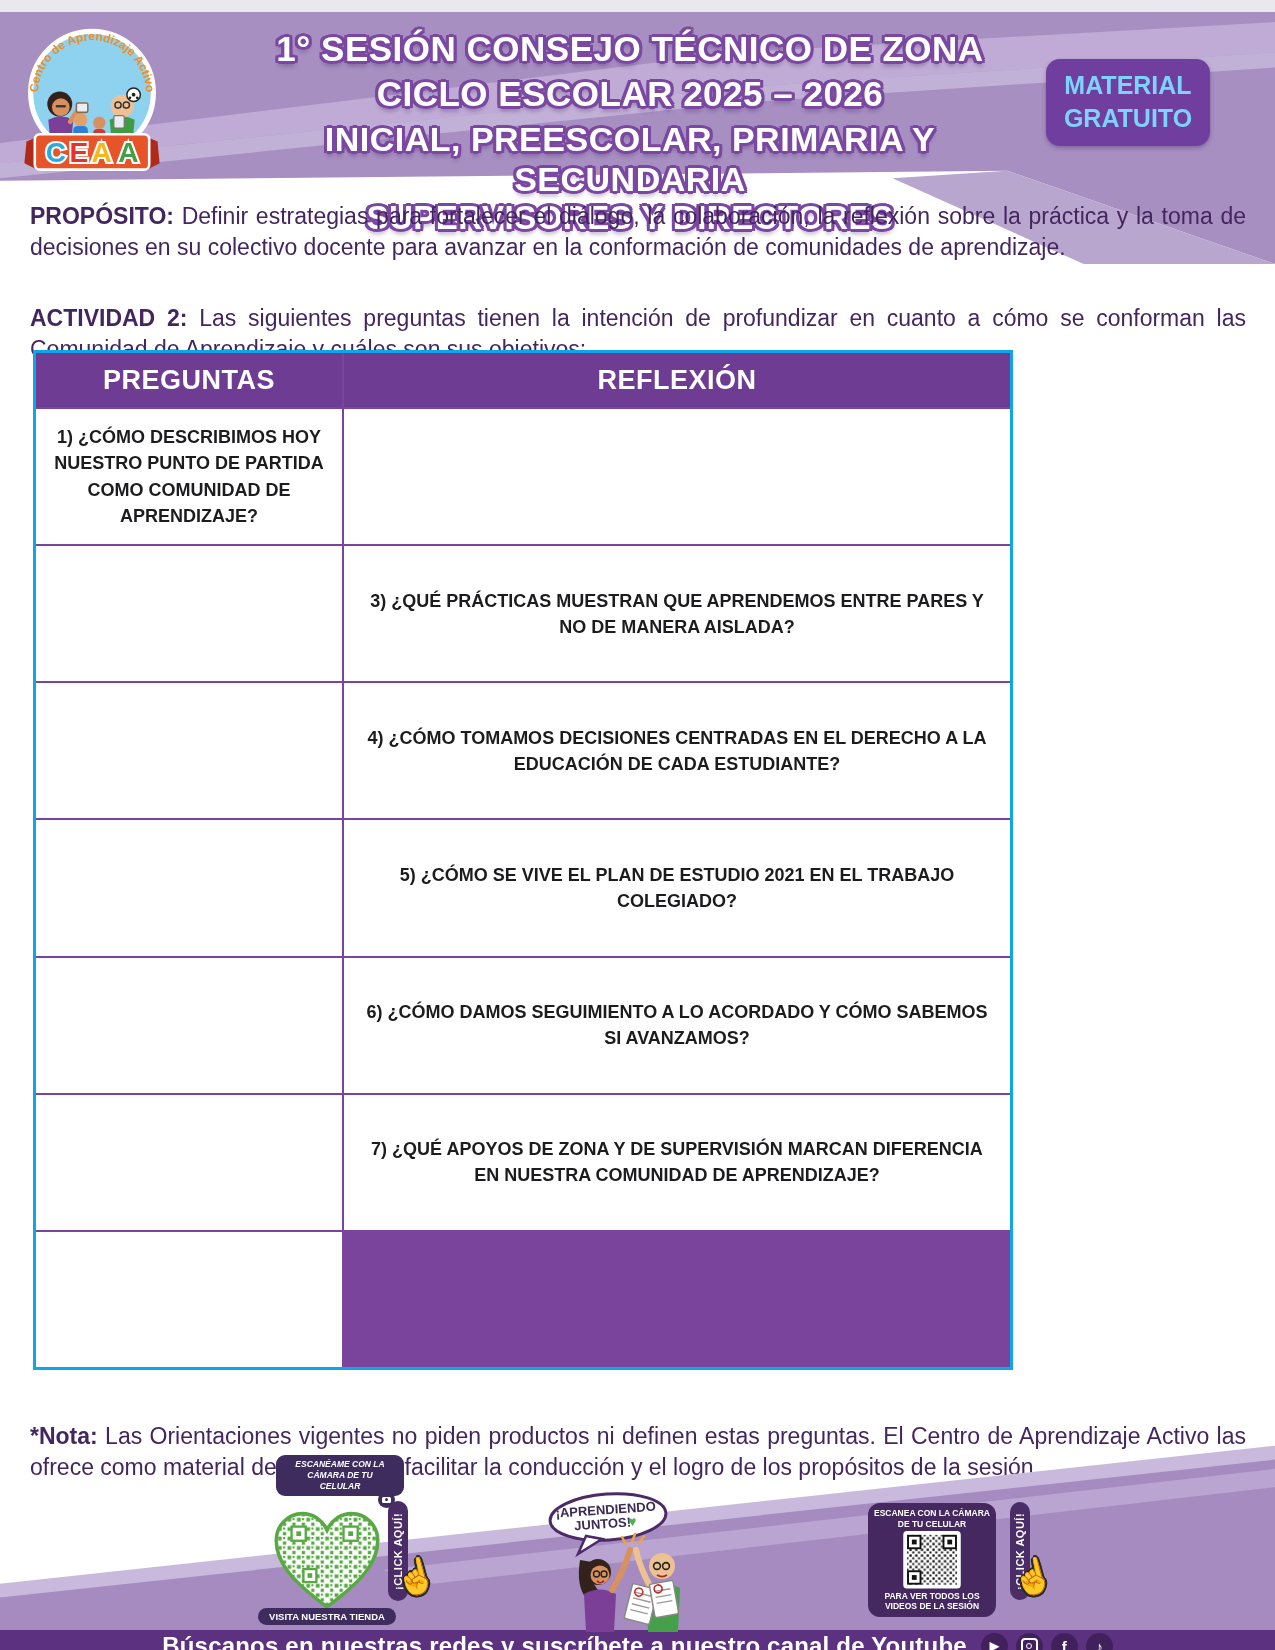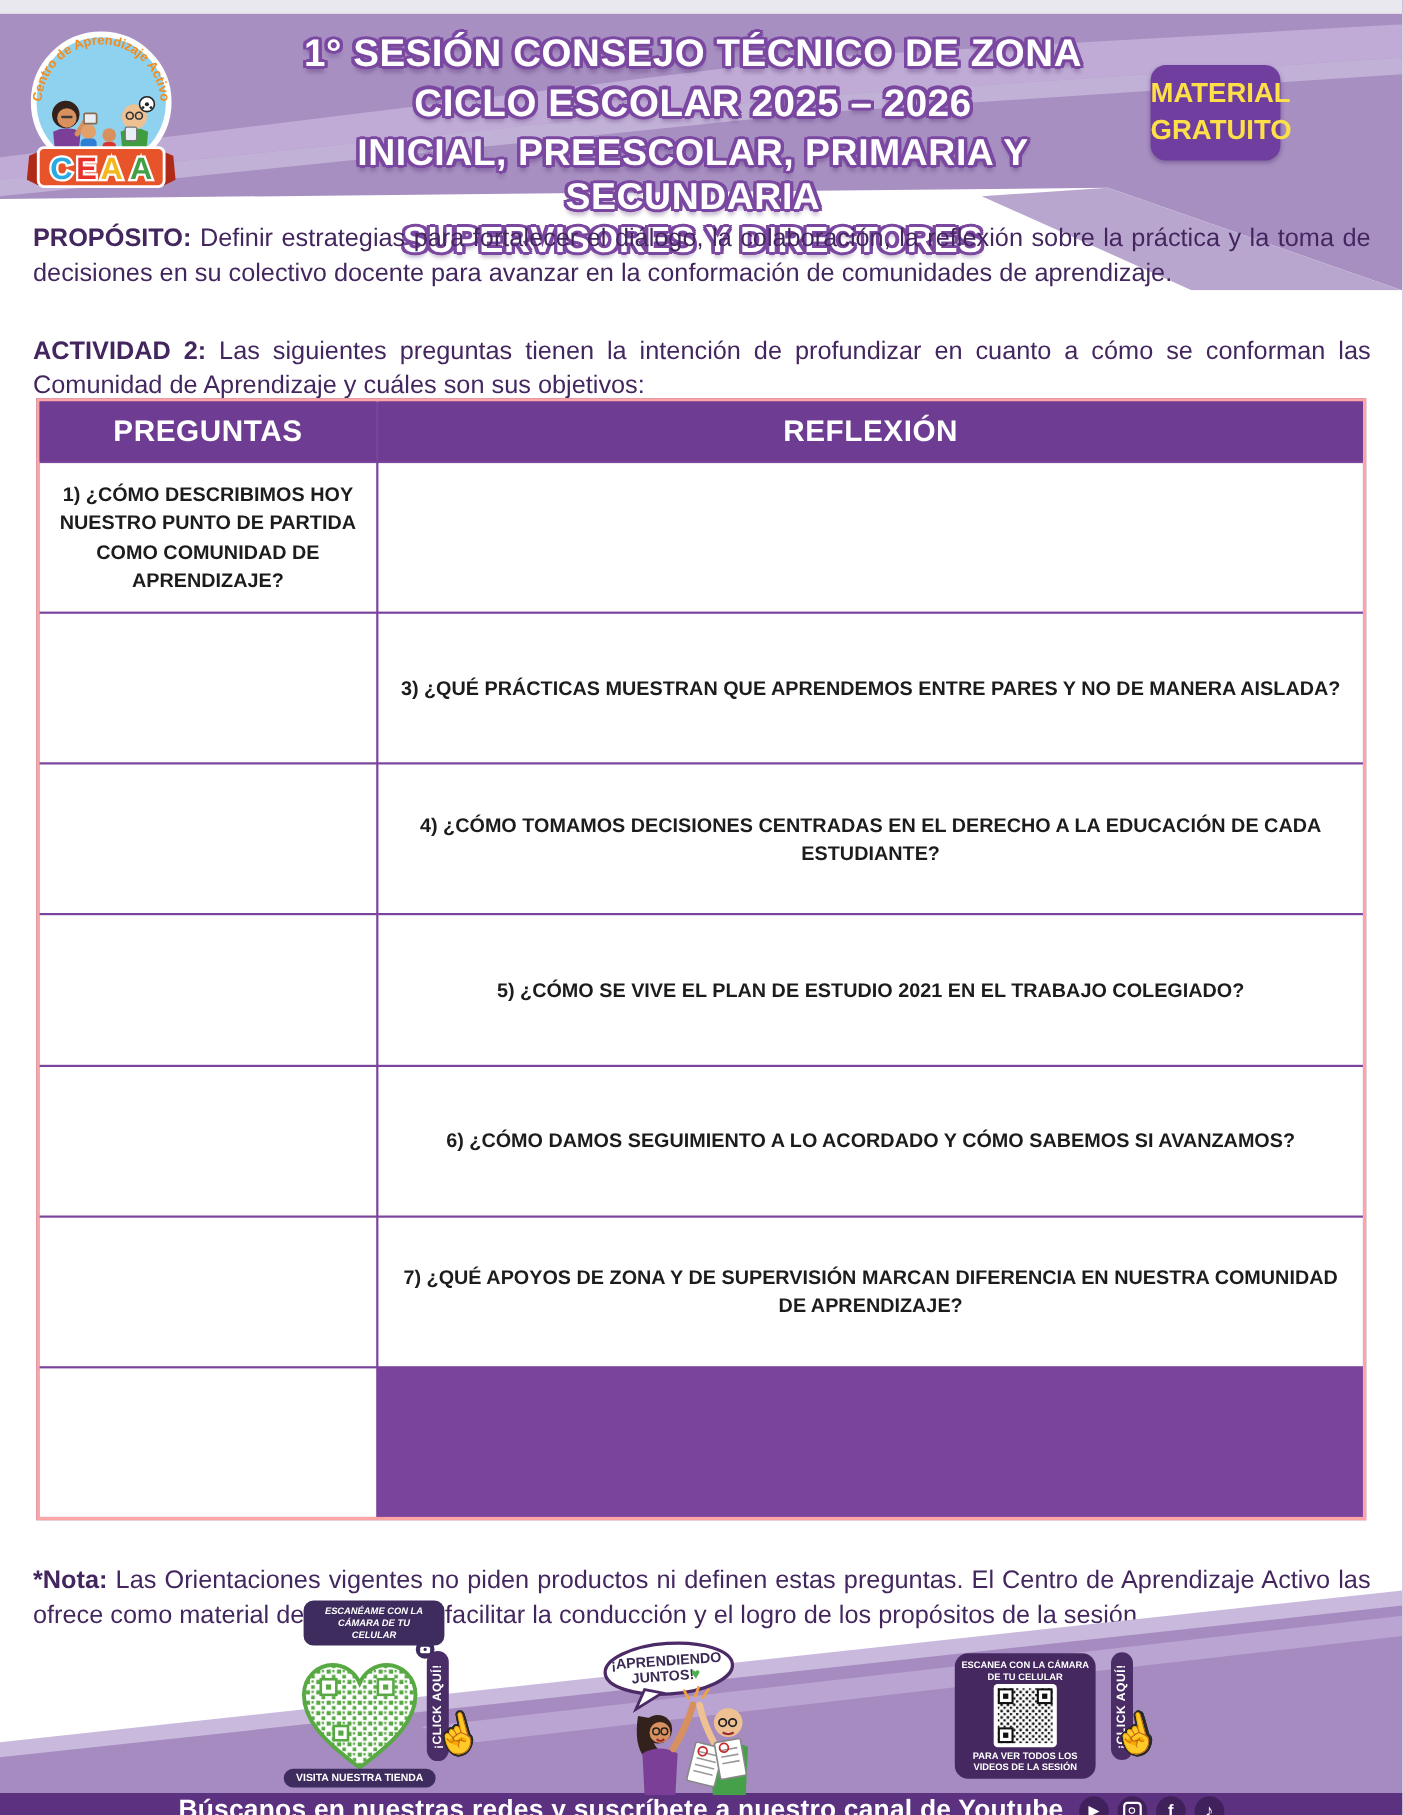--- a/index.html
+++ b/index.html
@@ -20,39 +20,39 @@
   .title-block{position:absolute;left:215px;top:16px;width:830px;text-align:center;}
   .title-line{color:#fff;font-weight:800;letter-spacing:.5px;line-height:1.18;
       text-shadow:-3px 0 #7b48a1,3px 0 #7b48a1,0 -3px #7b48a1,0 3px #7b48a1,
                   -2px -2px #7b48a1,2px -2px #7b48a1,-2px 2px #7b48a1,2px 2px #7b48a1,
                   -3px 2px #7b48a1,3px 2px #7b48a1,-3px -2px #7b48a1,3px -2px #7b48a1,
                   0 5px 4px rgba(60,20,90,.35);}
   .tl-1,.tl-2{font-size:35px;margin-bottom:4px;}
   .tl-3{font-size:33px;margin-bottom:4px;}
   .tl-4{font-size:34px;}
 
-  .free-badge{position:absolute;left:1046px;top:47px;width:118px;padding:10px 0 12px 0;
+  .free-badge{position:absolute;left:1046px;top:47px;width:164px;padding:10px 0 12px 0;
       background:#6f3e9e;border-radius:14px;text-align:center;
-      color:#fde047;font-weight:800;font-size:25px;line-height:1.3;box-shadow:0 2px 4px rgba(40,10,70,.3);}
+      color:#7dd3fc;font-weight:800;font-size:25px;line-height:1.3;box-shadow:0 2px 4px rgba(40,10,70,.3);}
 
   
   .logo{position:absolute;left:14px;top:12px;width:156px;height:156px;}
 
   
   .para{position:absolute;left:30px;width:1216px;color:#44265f;font-size:23px;
         line-height:1.33;text-align:justify;}
   .para b{font-weight:800;}
   .p-proposito{top:166px;}
   .p-actividad{top:268px;}
   .p-nota{top:1386px;}
 
   
-  .qtable{position:absolute;left:33px;top:350px;width:1209px;height:1020px;
+  .qtable{position:absolute;left:33px;top:338px;width:980px;height:1020px;
       display:grid;grid-template-columns:306px 1fr;grid-template-rows:54px repeat(7,1fr);
-      background:#7a449c;border:3px solid #fca5a5;gap:2px;box-sizing:border-box;}
+      background:#7a449c;border:3px solid #0ea5e9;gap:2px;box-sizing:border-box;}
   .qtable .hcell{background:#6e3c92;color:#fff;font-weight:800;font-size:27px;
       letter-spacing:.5px;display:flex;align-items:center;justify-content:center;}
   .qtable .qcell{background:#fff;display:flex;align-items:center;justify-content:center;
       text-align:center;font-weight:800;font-size:18px;line-height:1.45;color:#1c1c1e;
       padding:6px 16px;box-sizing:border-box;}
   .qtable .rcell{background:#fff;}
 
   
   .footer-band{position:absolute;left:0;top:1420px;width:1275px;height:230px;overflow:hidden;}
   .fw-lite{position:absolute;inset:0;background:#c9badd;

